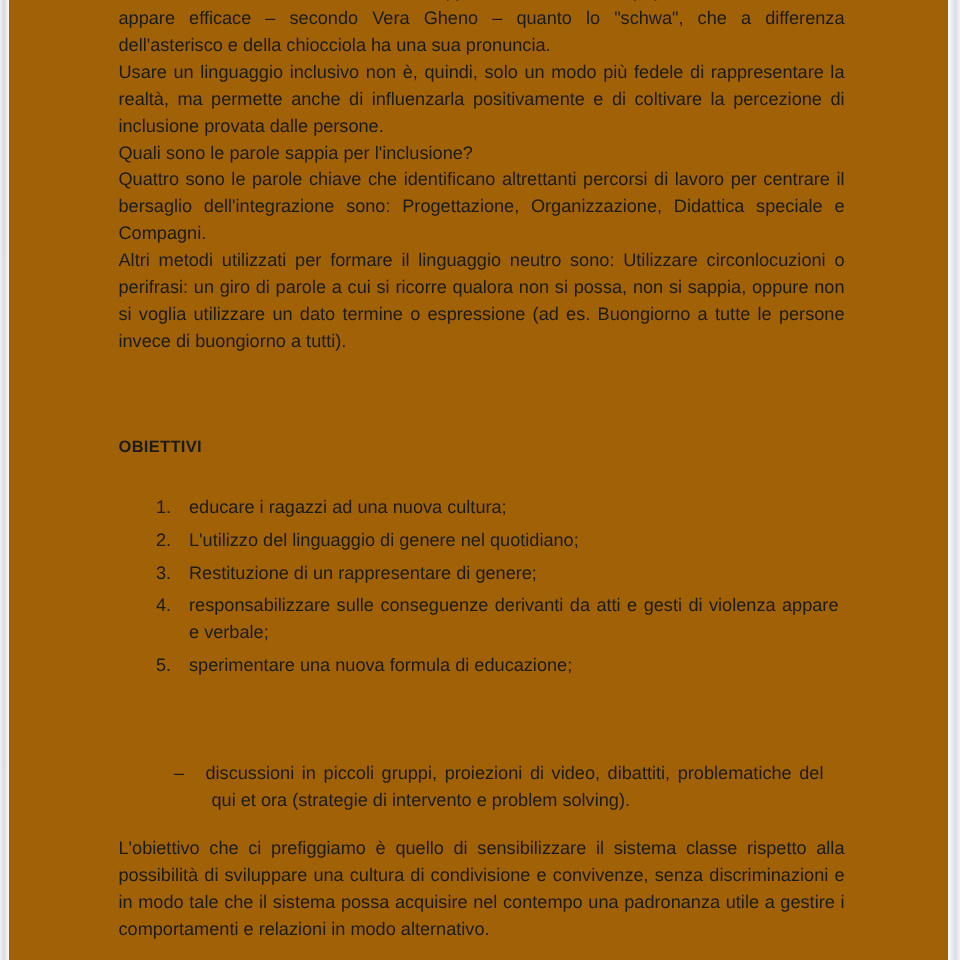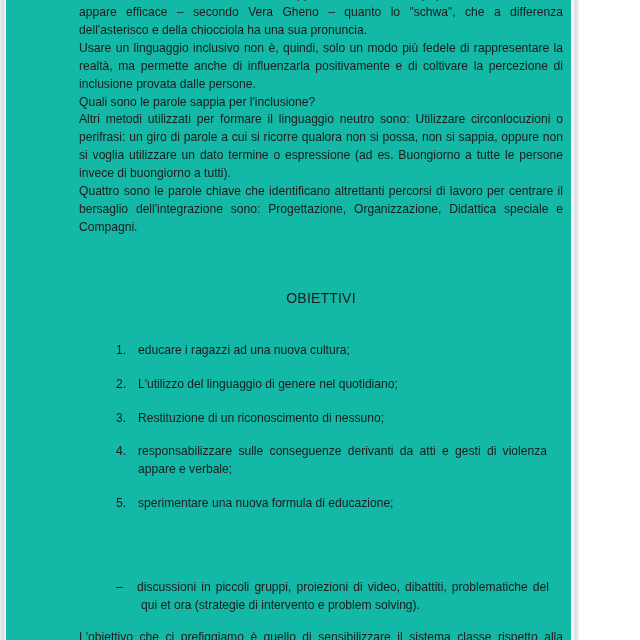--- a/index.html
+++ b/index.html
@@ -10,23 +10,23 @@
   body {
     width: 640px;
     height: 640px;
     overflow: hidden;
     font-family: "Liberation Sans", sans-serif;
     -webkit-font-smoothing: antialiased;
   }
 
   #page {
     position: relative;
-    width: 579px;
+    width: 640px;
     height: 640px;
-    background: #14b8a6;
+    background: #a16207;
     overflow: hidden;
   }
 
   
   .edge {
     position: absolute;
     top: 0;
     bottom: 0;
     pointer-events: none;
   }
@@ -69,37 +69,37 @@
   }
 
   p.para {
     margin: 0;
     text-align: justify;
     text-justify: inter-word;
   }
 
   h2.heading {
     margin: 0;
-    font-size: 14px;
+    font-size: 11px;
     line-height: 17.9px;
-    font-weight: normal;
+    font-weight: bold;
     letter-spacing: 0.2px;
-    text-align: center;
+    text-align: left;
   }
 
   ol.numbered {
     margin: 0;
     padding: 0 0 0 0;
     list-style: none;
     counter-reset: obj;
   }
   ol.numbered > li {
     counter-increment: obj;
     position: relative;
-    margin: 16px;
+    margin: 4px;
     padding-left: 43px;   
     text-align: justify;
     text-justify: inter-word;
   }
   ol.numbered > li::before {
     content: counter(obj) ".";
     position: absolute;
     left: 21px;           
     top: 0;
     width: 16px;
@@ -141,33 +141,33 @@
 
   <div id="doc">
 
     <div class="clipped-line">
       <span>sostituite le lettere finali con l'asterisco (*) o con la chiocciola (@), anche se nessuno di questi pero</span>
     </div>
 
     <p class="para">appare efficace – secondo Vera Gheno – quanto lo "schwa", che a differenza dell'asterisco e della chiocciola ha una sua pronuncia.</p>
     <p class="para">Usare un linguaggio inclusivo non è, quindi, solo un modo più fedele di rappresentare la realtà, ma permette anche di influenzarla positivamente e di coltivare la percezione di inclusione provata dalle persone.</p>
     <p class="para">Quali sono le parole sappia per l'inclusione?</p>
+    <p class="para">Quattro sono le parole chiave che identificano altrettanti percorsi di lavoro per centrare il bersaglio dell'integrazione sono: Progettazione, Organizzazione, Didattica speciale e Compagni.</p>
     <p class="para">Altri metodi utilizzati per formare il linguaggio neutro sono: Utilizzare circonlocuzioni o perifrasi: un giro di parole a cui si ricorre qualora non si possa, non si sappia, oppure non si voglia utilizzare un dato termine o espressione (ad es. Buongiorno a tutte le persone invece di buongiorno a tutti).</p>
-    <p class="para">Quattro sono le parole chiave che identificano altrettanti percorsi di lavoro per centrare il bersaglio dell'integrazione sono: Progettazione, Organizzazione, Didattica speciale e Compagni.</p>
 
     <div class="vspace-xl"></div>
 
     <h2 class="heading">OBIETTIVI</h2>
 
     <div class="vspace-sm"></div>
 
     <ol class="numbered">
       <li>educare i ragazzi ad una nuova cultura;</li>
       <li>L'utilizzo del linguaggio di genere nel quotidiano;</li>
-      <li>Restituzione di un riconoscimento di nessuno;</li>
+      <li>Restituzione di un rappresentare di genere;</li>
       <li>responsabilizzare sulle conseguenze derivanti da atti e gesti di violenza appare e verbale;</li>
       <li>sperimentare una nuova formula di educazione;</li>
     </ol>
 
     <div class="vspace-lg"></div>
 
 
     <ul class="dashed">
       <li>discussioni in piccoli gruppi, proiezioni di video, dibattiti, problematiche del qui et ora (strategie di intervento e problem solving).</li>
     </ul>

